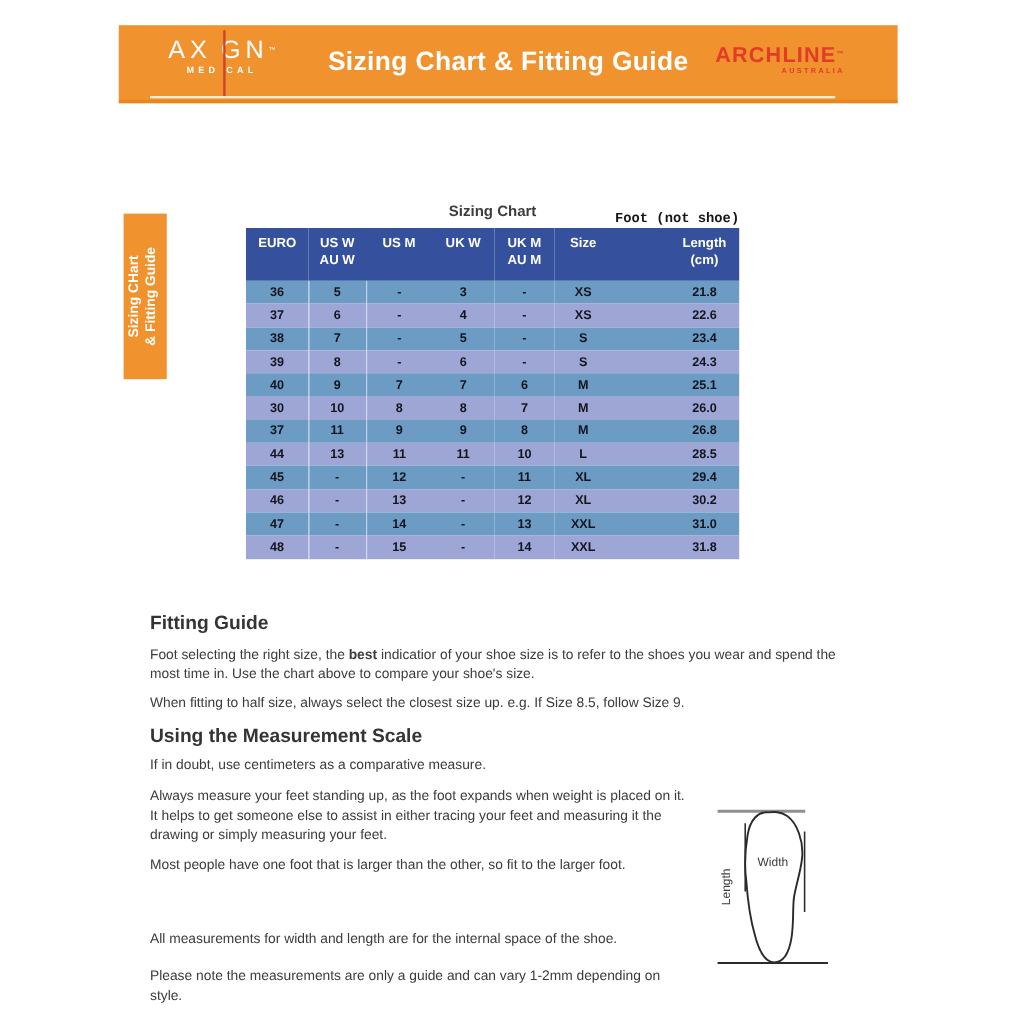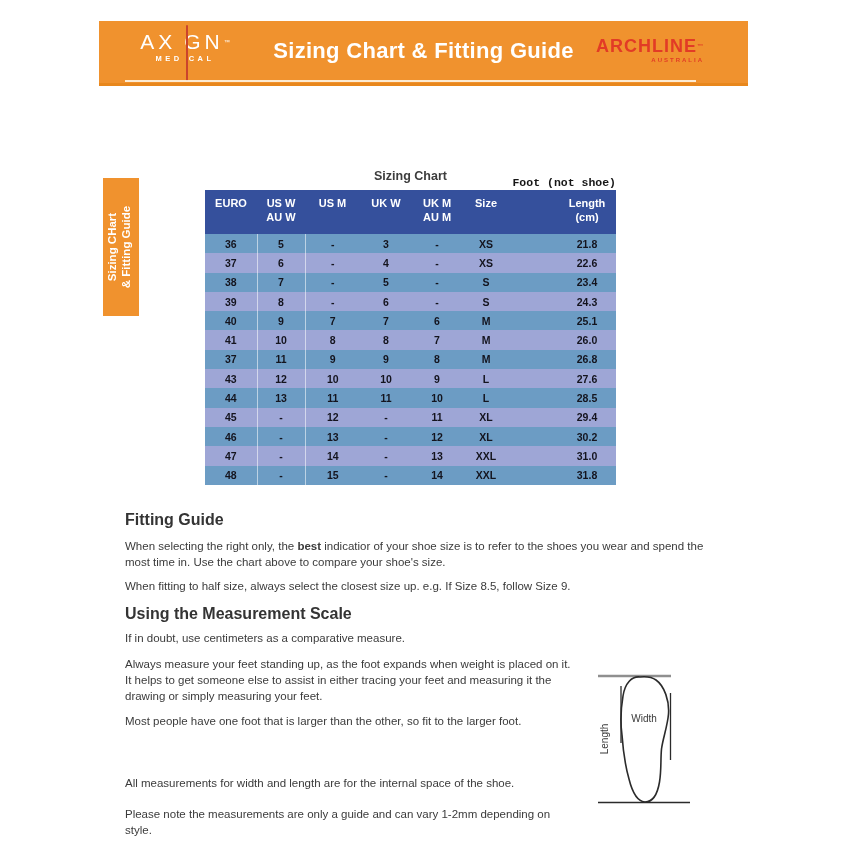--- a/index.html
+++ b/index.html
@@ -201,47 +201,38 @@
       <tr>
         <td>40</td>
         <td>9</td>
         <td>7</td>
         <td>7</td>
         <td>6</td>
         <td>M</td>
         <td>25.1</td>
       </tr>
       <tr>
-        <td>41</td>
+        <td>30</td>
         <td>10</td>
         <td>8</td>
         <td>8</td>
         <td>7</td>
         <td>M</td>
         <td>26.0</td>
       </tr>
       <tr>
         <td>37</td>
         <td>11</td>
         <td>9</td>
         <td>9</td>
         <td>8</td>
         <td>M</td>
         <td>26.8</td>
       </tr>
       <tr>
-        <td>43</td>
-        <td>12</td>
-        <td>10</td>
-        <td>10</td>
-        <td>9</td>
-        <td>L</td>
-        <td>27.6</td>
-      </tr>
-      <tr>
         <td>44</td>
         <td>13</td>
         <td>11</td>
         <td>11</td>
         <td>10</td>
         <td>L</td>
         <td>28.5</td>
       </tr>
       <tr>
         <td>45</td>
@@ -277,21 +268,21 @@
         <td>-</td>
         <td>14</td>
         <td>XXL</td>
         <td>31.8</td>
       </tr>
     </tbody>
 </table>
 
 <div class="content">
   <div class="h" id="h-fitting">Fitting Guide</div>
-  <p id="p-fit1"><span>When selecting the right only, the </span><span class="b">best</span><span> indicatior of your shoe size is to refer to the shoes you wear and spend the most time in. Use the chart above to compare your shoe's size.</span></p>
+  <p id="p-fit1"><span>Foot selecting the right size, the </span><span class="b">best</span><span> indicatior of your shoe size is to refer to the shoes you wear and spend the most time in. Use the chart above to compare your shoe's size.</span></p>
   <p id="p-fit2">When fitting to half size, always select the closest size up. e.g. If Size 8.5, follow Size 9.</p>
 
   <div class="h" id="h-measure">Using the Measurement Scale</div>
   <p id="p-m1">If in doubt, use centimeters as a comparative measure.</p>
   <p id="p-m2">Always measure your feet standing up, as the foot expands when weight is placed on it. It helps to get someone else to assist in either tracing your feet and measuring it the drawing or simply measuring your feet.</p>
   <p id="p-m3">Most people have one foot that is larger than the other, so fit to the larger foot.</p>
   <p id="p-m4">All measurements for width and length are for the internal space of the shoe.</p>
   <p id="p-m5">Please note the measurements are only a guide and can vary 1-2mm depending on style.</p>
 </div>
 

